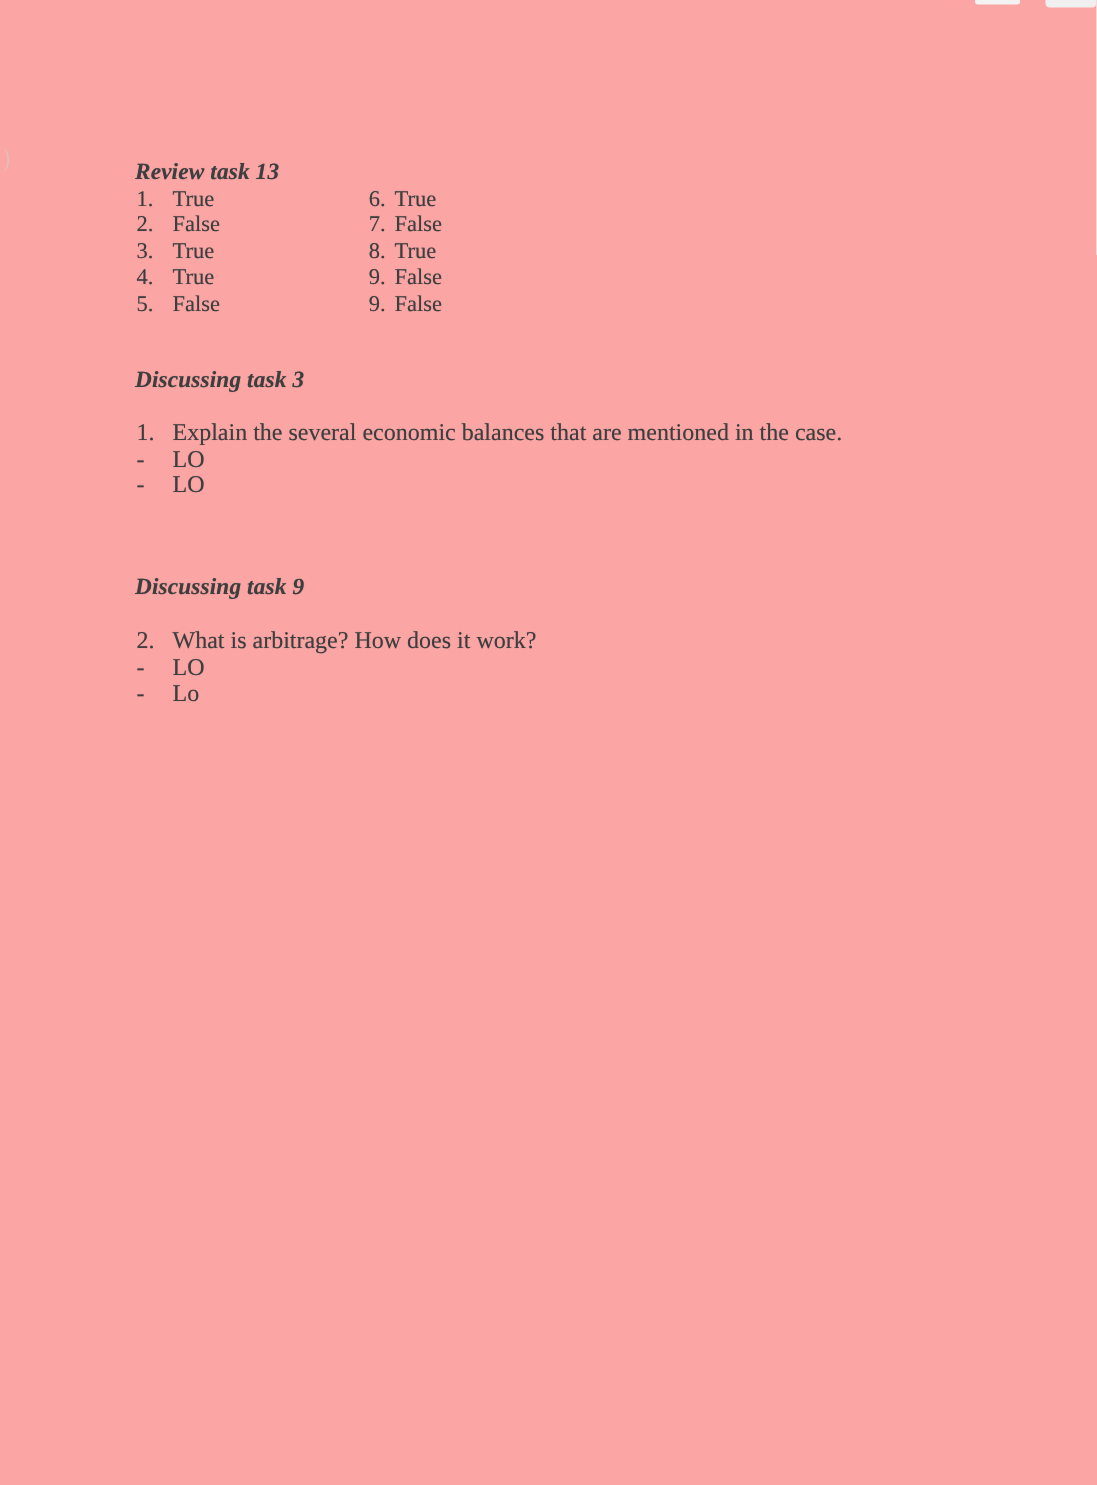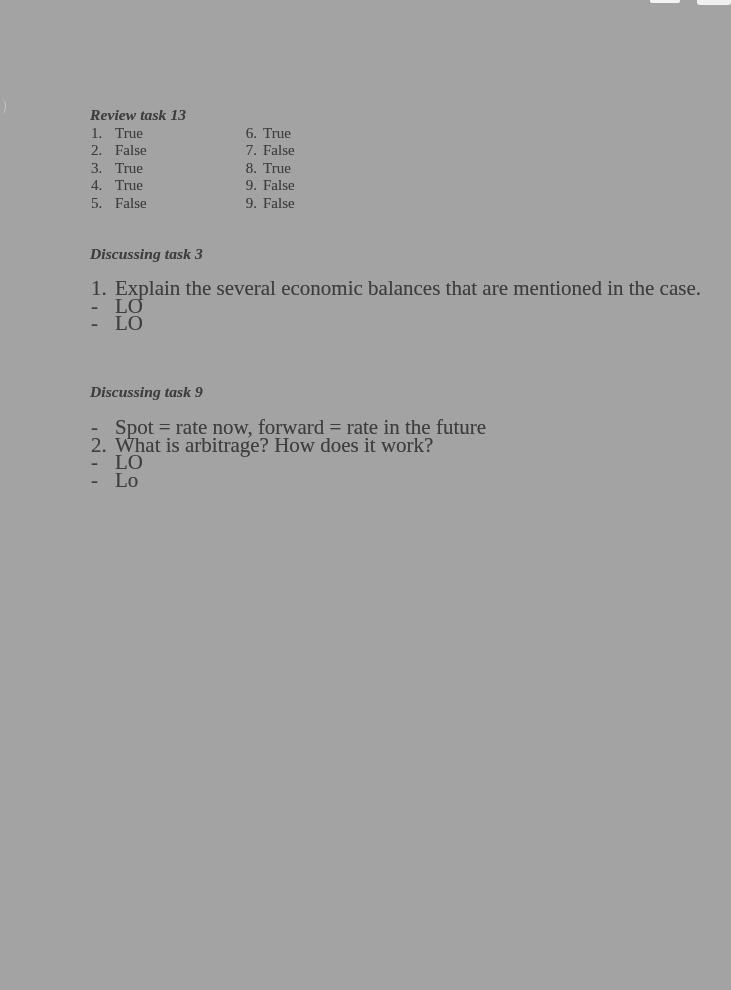--- a/index.html
+++ b/index.html
@@ -1,19 +1,19 @@
 <!DOCTYPE html>
 <html><head>
 <meta charset="utf-8">
 <style>
   html, body { margin:0; padding:0; background:#ffffff; }
   .page {
     position:relative;
     width:731px; height:990px;
-    background:#a3a3a3;
+    background:#fca5a5;
     font-family:"Liberation Serif","DejaVu Serif",serif;
     color:#3e3e3e;
     overflow:hidden;
     text-shadow:0 0 0.6px rgba(80,80,80,0.55);
   }
   .heading {
     position:absolute; left:90px;
     font-weight:bold; font-style:italic;
     font-size:15.5px; letter-spacing:0.1px;
     white-space:nowrap;
@@ -28,21 +28,21 @@
   }
   .tf-col { position:absolute; top:0; }
   .tf-col1 { left:0; }
   .tf-col2 { left:148px; }
   .tf-row { white-space:nowrap; }
   .tf-num  { display:inline-block; width:24px; }
   .tf-num2 { display:inline-block; width:18px; text-align:right; margin-right:6px; }
 
   .list {
     position:absolute; left:91px; width:600px;
-    font-size:21px; line-height:17.5px;
+    font-size:16px; line-height:17.5px;
   }
   #list-14 { top:280px; }
   #list-15 { top:419px; }
   .line { white-space:nowrap; }
   .marker { display:inline-block; width:24px; }
 
   
   .smudge-a {
     position:absolute; left:650px; top:0; width:30px; height:3px;
     background:#f3f3f3; border-radius:0 0 2px 2px;
@@ -117,23 +117,20 @@
     </div>
     <div class="line">
       <span class="marker">-</span><span>LO</span>
     </div>
   </div>
 
   <div class="heading" id="h-d15">Discussing task 9</div>
 
   <div class="list" id="list-15">
     <div class="line">
-      <span class="marker">-</span><span>Spot = rate now, forward = rate in the future</span>
-    </div>
-    <div class="line">
       <span class="marker">2.</span><span>What is arbitrage? How does it work?</span>
     </div>
     <div class="line">
       <span class="marker">-</span><span>LO</span>
     </div>
     <div class="line">
       <span class="marker">-</span><span>Lo</span>
     </div>
   </div>
 

